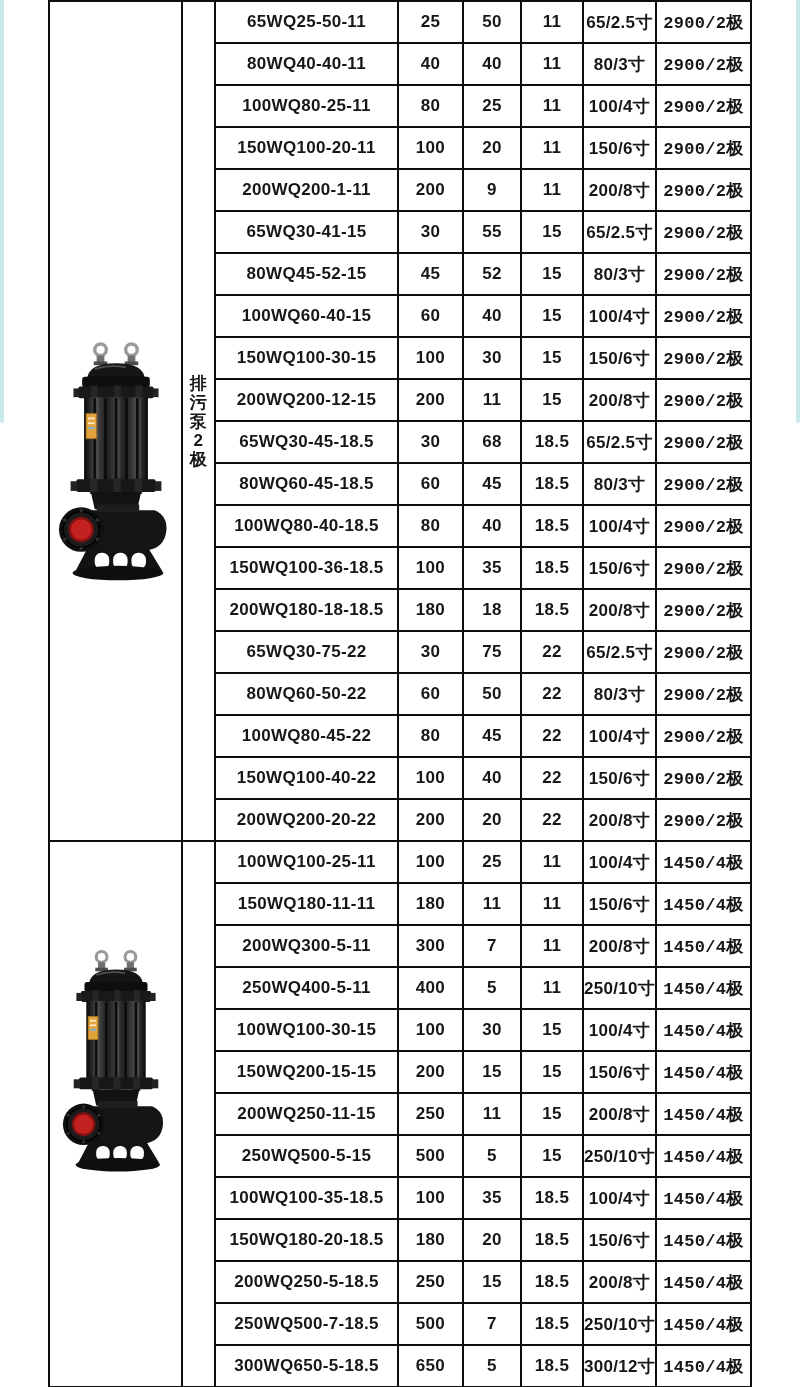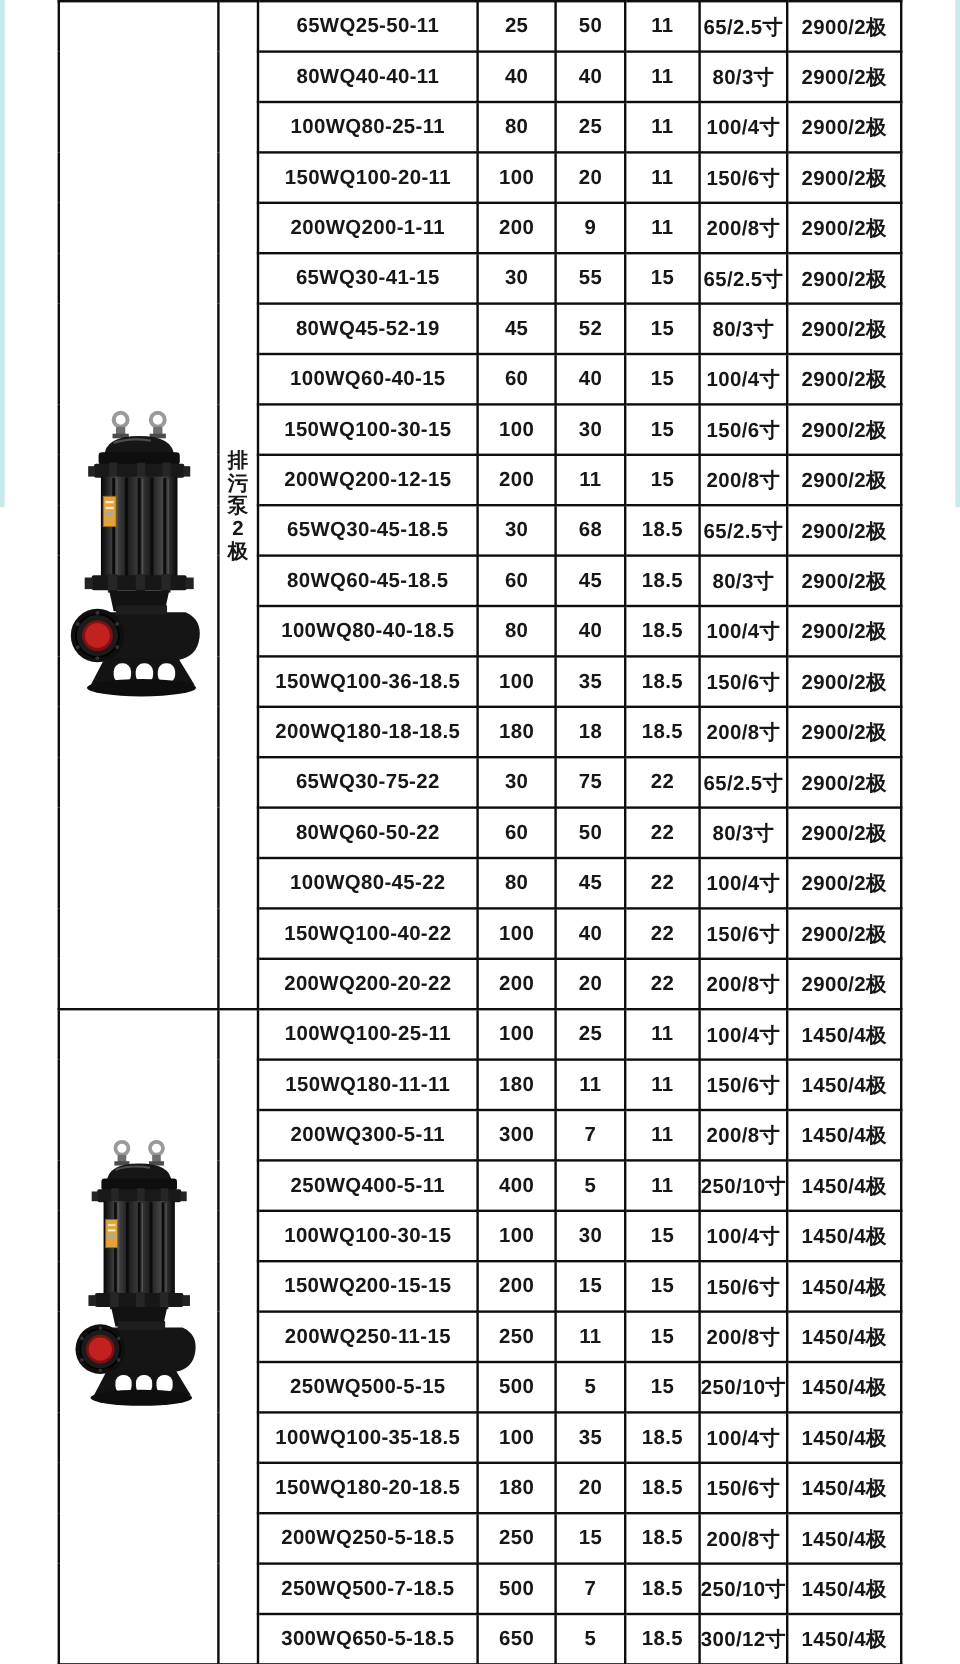--- a/index.html
+++ b/index.html
@@ -18,21 +18,21 @@
   }
   table.spec td{
     border:2px solid #0d0d0d;
     padding:0;height:42px;box-sizing:border-box;
     font-size:17px;font-weight:700;color:#171717;
     text-align:center;vertical-align:middle;white-space:nowrap;
     letter-spacing:0.3px;
   }
   td.c-model{text-align:left;padding-left:8px;}
   td.c-outlet{font-size:16px;letter-spacing:0;}
-  td.c-speed{font-size:16.5px;letter-spacing:0;}
+  td.c-speed{font-size:16.5px;letter-spacing:0;font-family:Liberation Mono, monospace;}
   td.image-cell{vertical-align:middle;}
   td.label-cell{vertical-align:middle;}
   .v-label{
     display:flex;flex-direction:column;align-items:center;justify-content:center;
     font-size:17px;font-weight:700;line-height:19px;color:#171717;
   }
   .pump-wrap{display:flex;justify-content:center;align-items:center;}
   .pump-wrap.pump-1 svg{width:116px;height:244px;transform:translateY(39px);}
   .pump-wrap.pump-2 svg{width:108px;height:227px;transform:translateY(-55px);}
 </style>
@@ -193,21 +193,21 @@
       </tr>
       <tr>
         <td class="c-model">65WQ30-41-15</td>
         <td class="c-flow">30</td>
         <td class="c-head">55</td>
         <td class="c-power">15</td>
         <td class="c-outlet">65/2.5寸</td>
         <td class="c-speed">2900/2极</td>
       </tr>
       <tr>
-        <td class="c-model">80WQ45-52-19</td>
+        <td class="c-model">80WQ45-52-15</td>
         <td class="c-flow">45</td>
         <td class="c-head">52</td>
         <td class="c-power">15</td>
         <td class="c-outlet">80/3寸</td>
         <td class="c-speed">2900/2极</td>
       </tr>
       <tr>
         <td class="c-model">100WQ60-40-15</td>
         <td class="c-flow">60</td>
         <td class="c-head">40</td>

